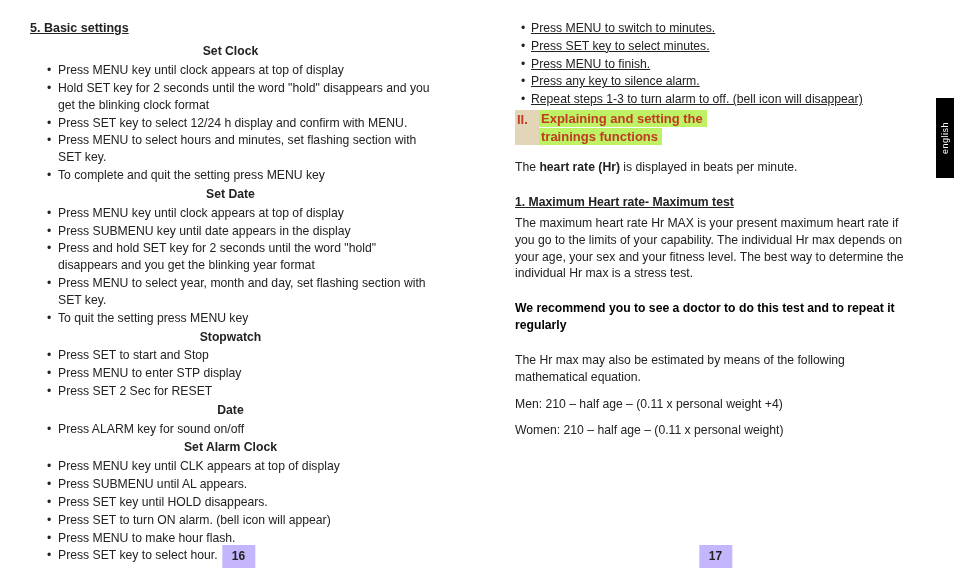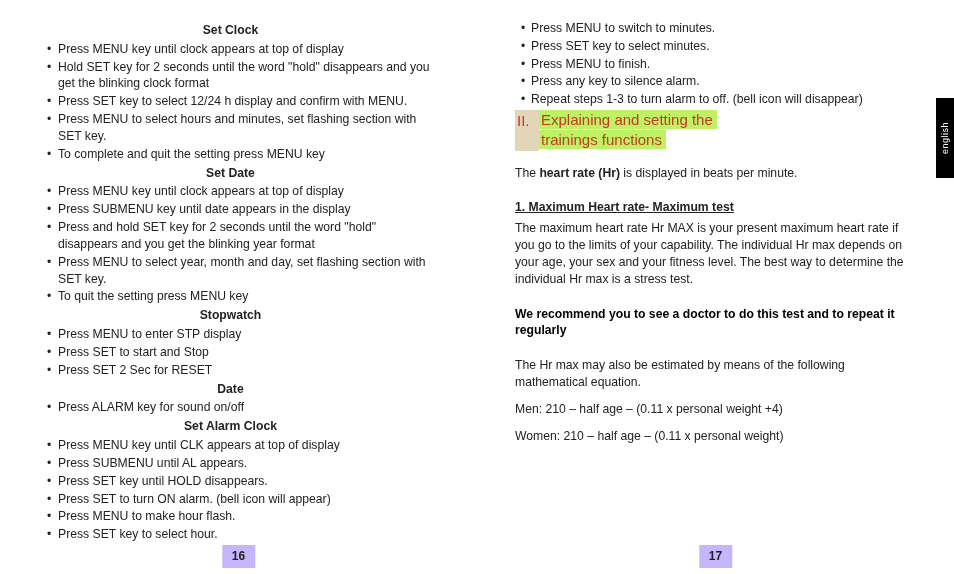--- a/index.html
+++ b/index.html
@@ -45,26 +45,26 @@
     position: relative;
     padding-left: 11px;
     margin-bottom: 1px;
   }
   ul.b li::before {
     content: "•";
     position: absolute;
     left: 0;
     top: 0;
   }
-  ul.tight { padding-left: 6px; }
+  ul.tight { padding-left: 6px; text-decoration: underline; }
   ul.tight li { padding-left: 10px; }
   .roman-head {
     color: #c03a24;
-    font-weight: normal;
-    font-size: 15px;
+    font-weight: bold;
+    font-size: 13px;
     line-height: 1.35;
     display: flex;
     margin-bottom: 14px;
   }
   .roman-head .num {
     flex: 0 0 24px;
     background: #e3d5b8;
     padding: 1px 2px 0 2px;
   }
   .roman-head .txt {
@@ -107,20 +107,21 @@
     justify-content: center;
     letter-spacing: 0.5px;
   }
 </style>
 </head>
 <body>
 
 <div class="spread">
 
   <div class="page left">
+    <div class="h-section">5. Basic settings</div>
 
     <div>
       <div class="subhead">Set Clock</div>
       <ul class="b">
         <li>Press MENU key until clock appears at top of display</li>
         <li>Hold SET key for 2 seconds until the word "hold" disappears and you get the blinking clock format</li>
         <li>Press SET key to select 12/24 h display and confirm with MENU.</li>
         <li>Press MENU to select hours and minutes, set flashing section with SET key.</li>
         <li>To complete and quit the setting press MENU key</li>
       </ul>
@@ -133,22 +134,22 @@
         <li>Press SUBMENU key until date appears in the display</li>
         <li>Press and hold SET key for 2 seconds until the word "hold" disappears and you get the blinking year format</li>
         <li>Press MENU to select year, month and day, set flashing section with SET key.</li>
         <li>To quit the setting press MENU key</li>
       </ul>
     </div>
 
     <div>
       <div class="subhead">Stopwatch</div>
       <ul class="b">
+        <li>Press SET to start and Stop</li>
         <li>Press MENU to enter STP display</li>
-        <li>Press SET to start and Stop</li>
         <li>Press SET 2 Sec for RESET</li>
       </ul>
     </div>
 
     <div>
       <div class="subhead">Date</div>
       <ul class="b">
         <li>Press ALARM key for sound on/off</li>
       </ul>
     </div>

